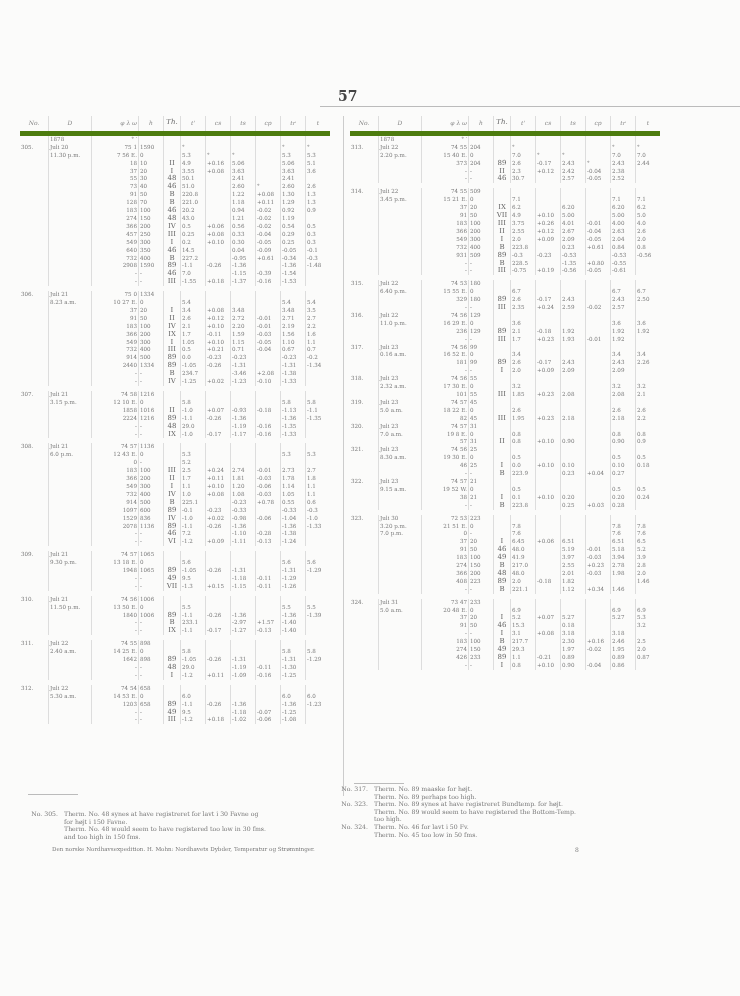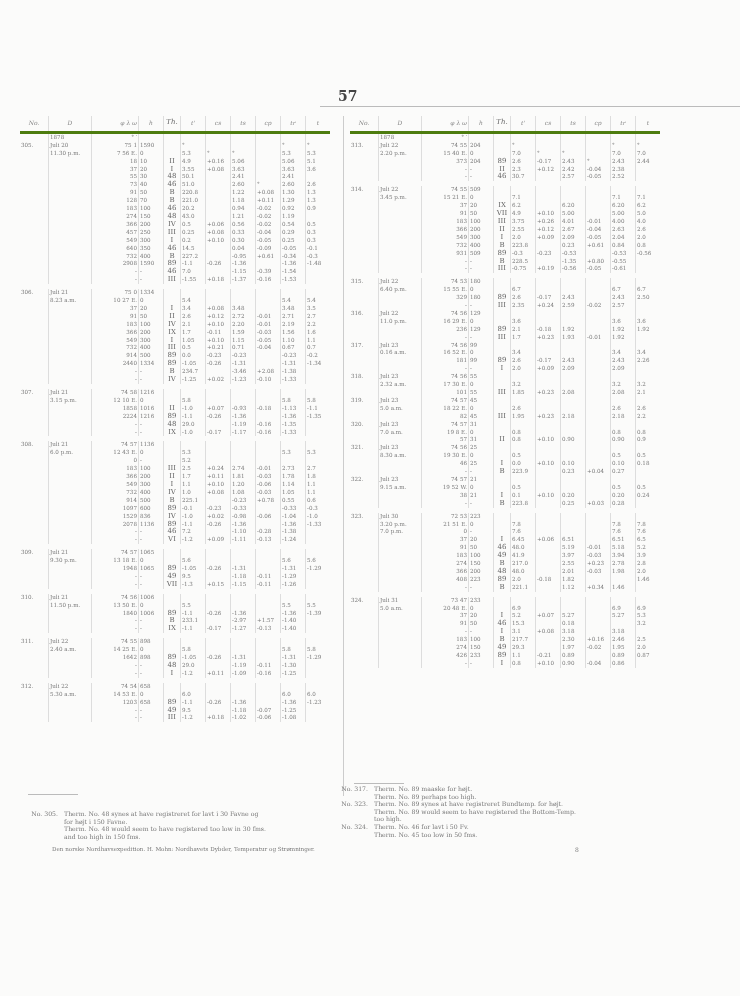--- a/index.html
+++ b/index.html
@@ -4,21 +4,21 @@
 <style>
   html,body{margin:0;padding:0;background:#fbfbfa;}
   body{width:740px;height:996px;position:relative;overflow:hidden;font-family:"DejaVu Serif",serif;color:#777;}
   .page-num{position:absolute;left:338px;top:88px;font-size:14px;color:#444;font-weight:bold;}
   .rule-top{position:absolute;left:320px;top:106px;width:420px;height:1px;background:#bbb;}
   .half{position:absolute;top:116px;}
   .half.left{left:20px;width:322px;}
   .half.right{left:350px;width:375px;}
   .vsep{position:absolute;left:343px;top:116px;width:1px;height:680px;background:#ccc;}
   table{border-collapse:collapse;font-size:5.6px;line-height:7.9px;color:#7a7a7a;}
-  th{font-weight:normal;font-style:italic;font-size:6px;padding:3px 1px 4px 1px;border-bottom:3px solid #4d7c0f;color:#888;}
+  th{font-weight:normal;font-style:italic;font-size:6px;padding:3px 1px 4px 1px;border-bottom:5px solid #4d7c0f;color:#888;}
   td{padding:0 1px;white-space:nowrap;vertical-align:top;}
   td+td,th+th{border-left:1px solid #ddd;}
   .c-no{width:26px;}
   .c-d{width:40px;}
   .c-pos{width:44px;text-align:right;}
   .c-h{width:22px;}
   .c-th{width:14px;text-align:center;font-size:7px;color:#666;}
   .c-num{width:22px;}
   .gap td{height:5px;}
   .notes{position:absolute;font-size:6.2px;line-height:7.6px;color:#777;}

